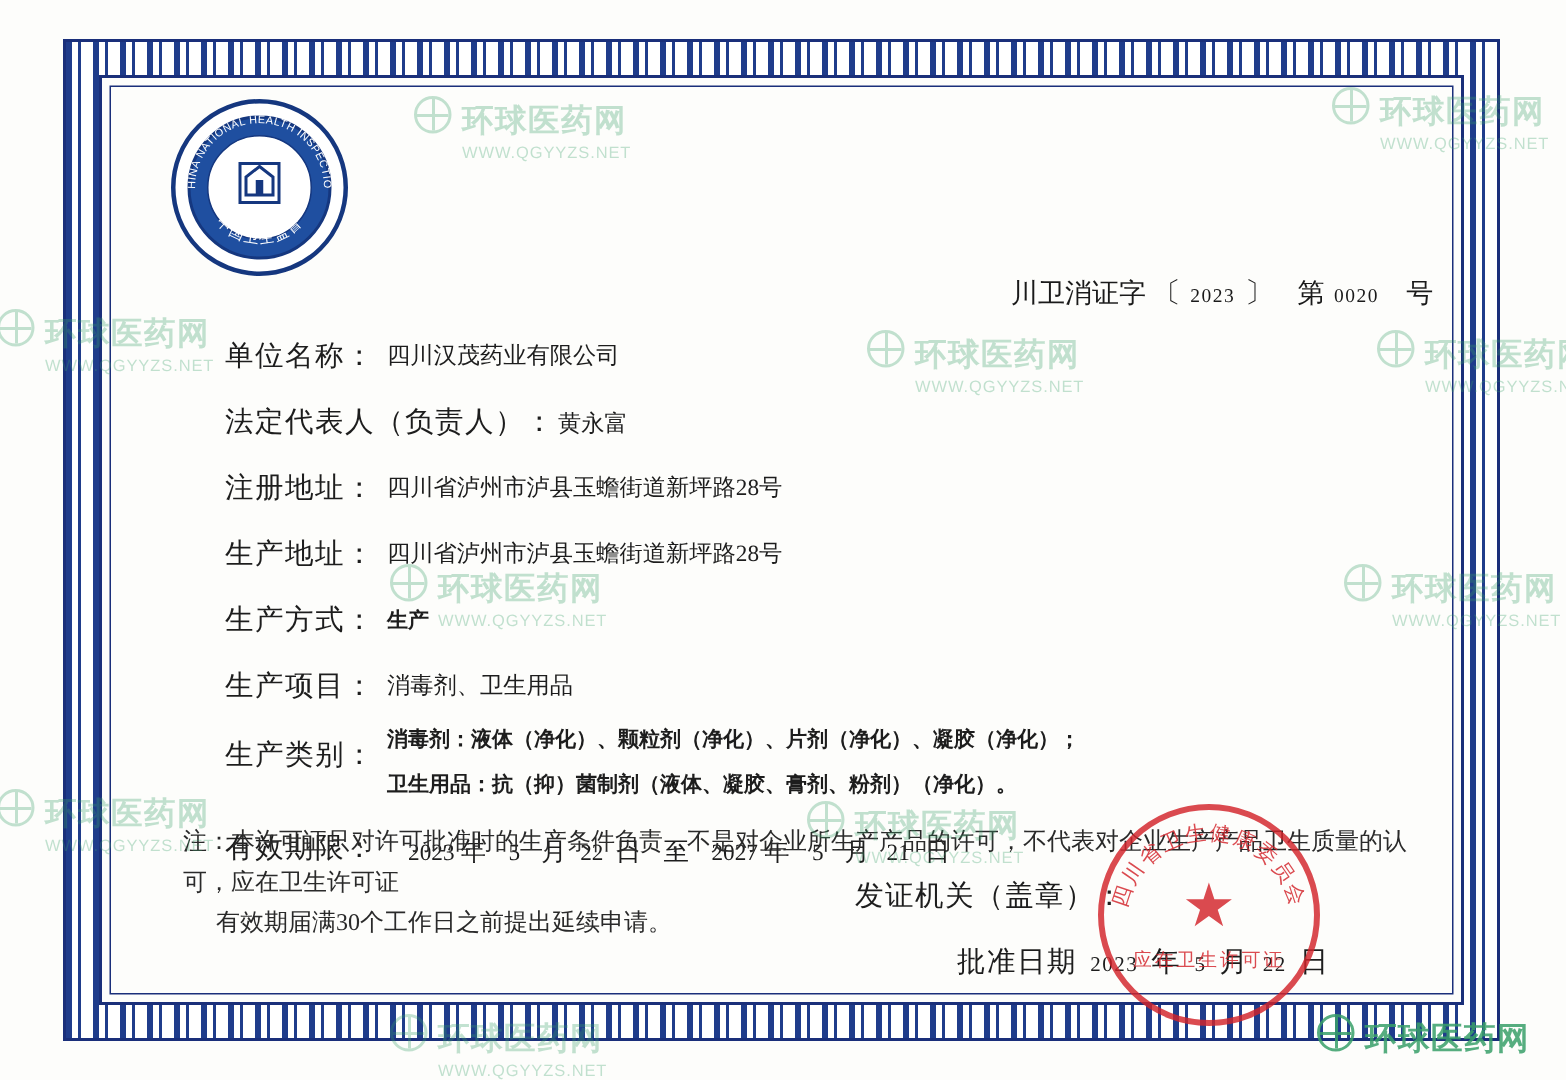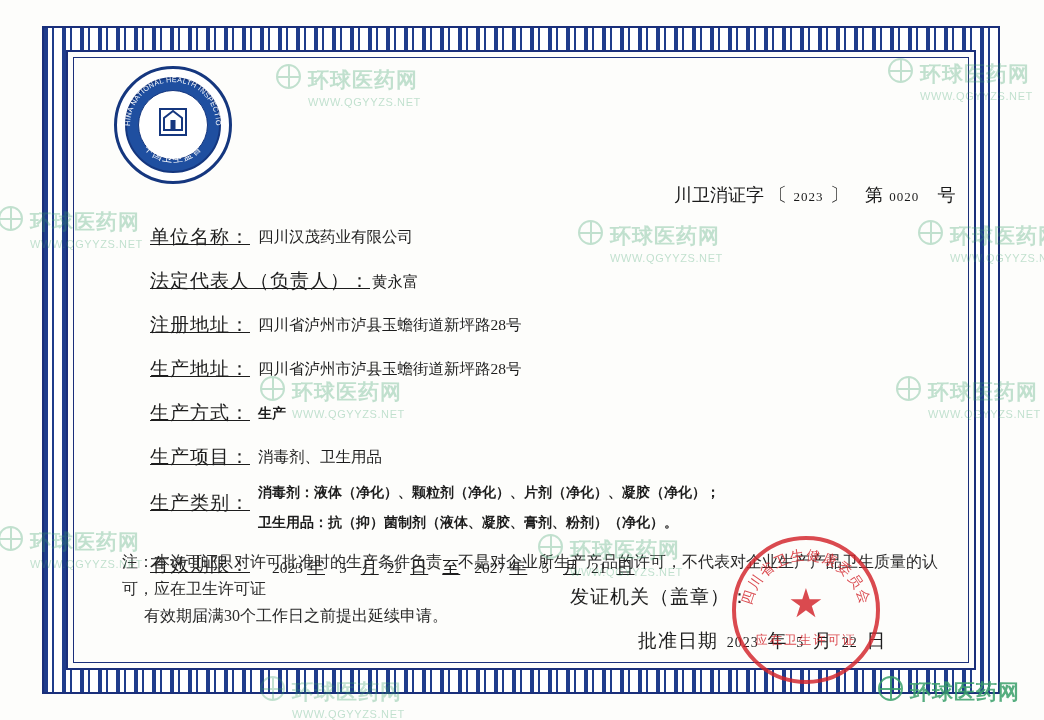--- a/index.html
+++ b/index.html
@@ -141,21 +141,20 @@
   .field {
     position: absolute;
     white-space: nowrap;
   }
   .field .label {
     display: inline-block;
     font-size: 19px;
     color: #1d1d1d;
     letter-spacing: 1px;
     font-family: "Liberation Serif", serif;
-    text-decoration: underline;
   }
   .field .value {
     display: inline-block;
     font-size: 15.5px;
     color: #1d1d1d;
     font-family: "Liberation Serif", serif;
   }
   .value.sm { font-size: 14px; font-weight: bold; }
 
   .lbl-col { position: absolute; left: 78px; text-align: left; }

